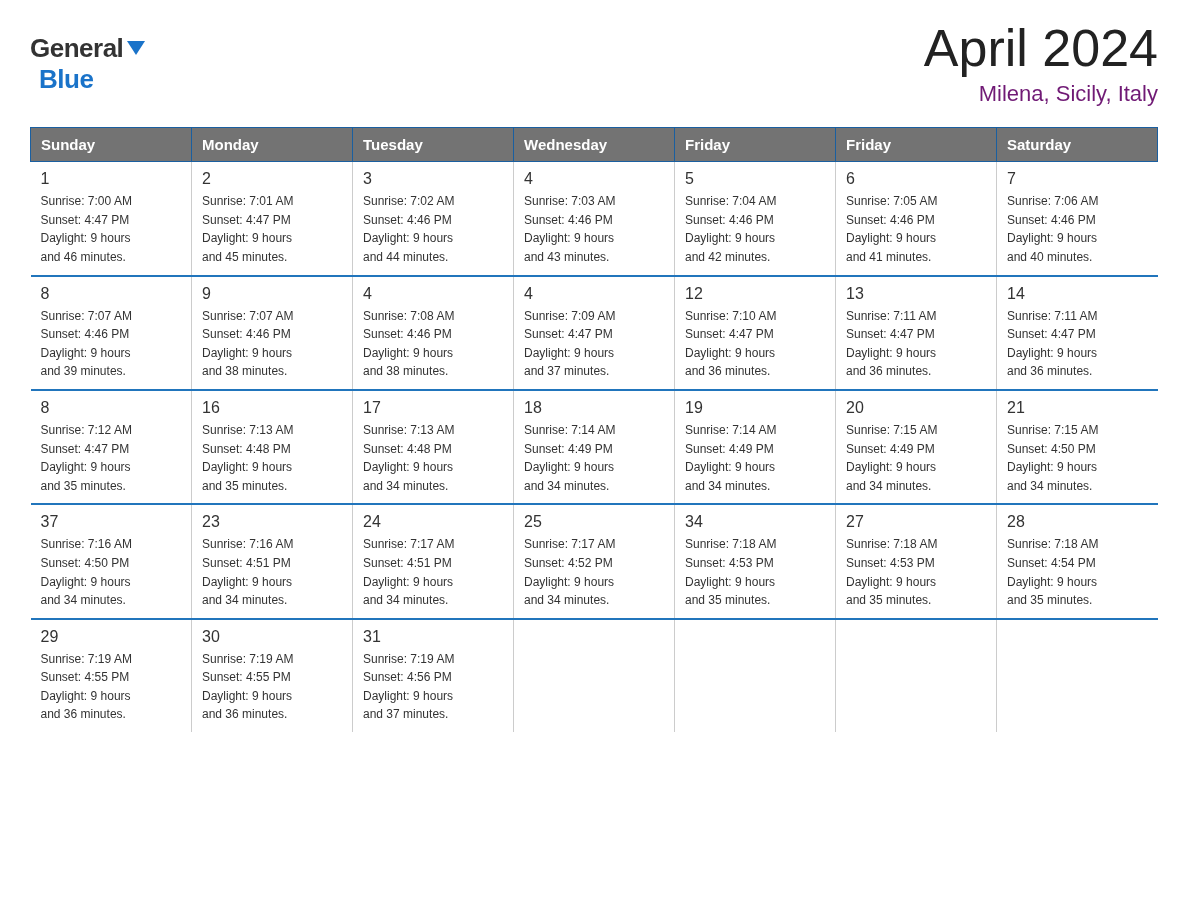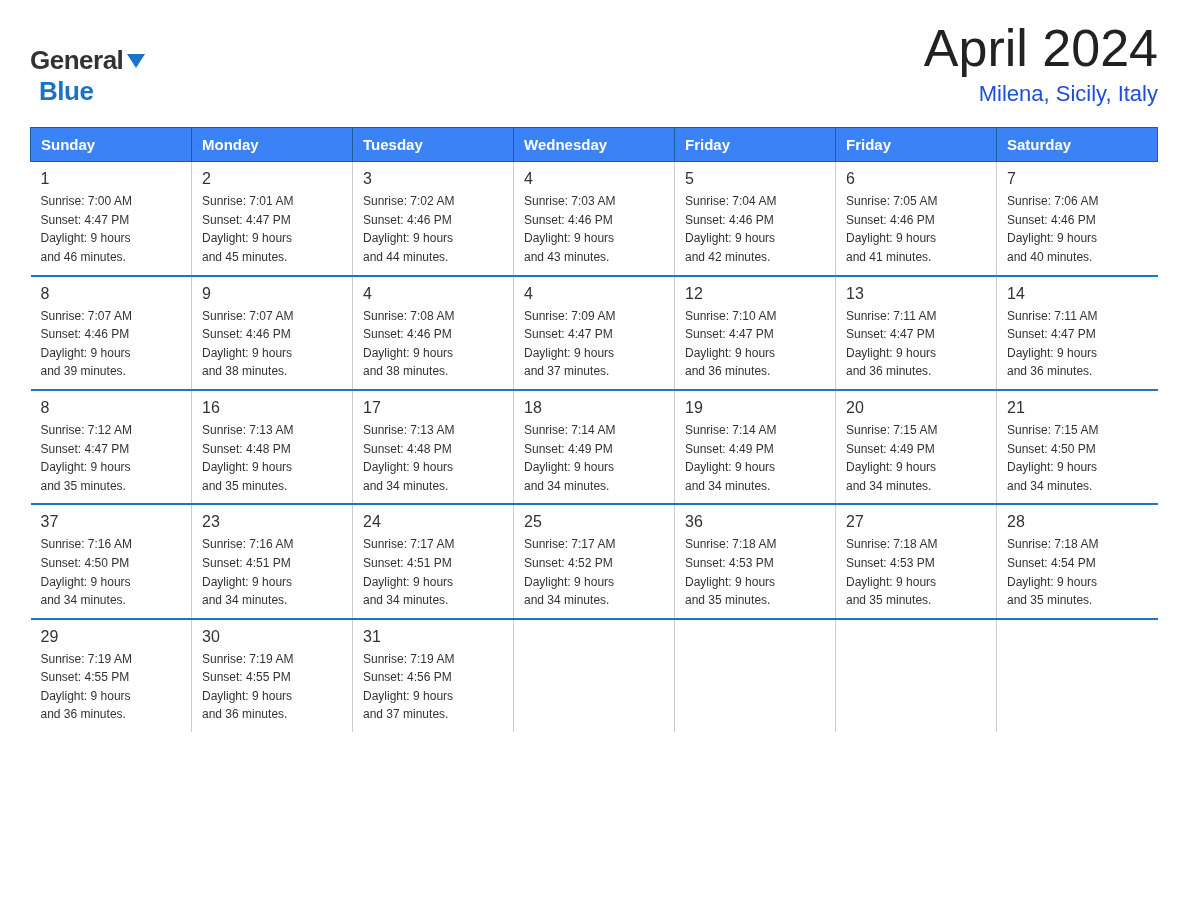--- a/index.html
+++ b/index.html
@@ -6,21 +6,21 @@
     body {
       font-family: Arial, sans-serif;
       background: #fff;
       padding: 20px 30px;
       width: 1188px;
       min-height: 918px;
     }
     .header {
       display: flex;
       justify-content: space-between;
-      align-items: flex-end;
+      align-items: center;
       margin-bottom: 20px;
     }
     .logo {
       display: flex;
       flex-direction: column;
       align-items: flex-start;
     }
     .logo-general {
       font-size: 26px;
       font-weight: bold;
@@ -52,30 +52,30 @@
       text-align: right;
     }
     .month-title {
       font-size: 52px;
       font-weight: 400;
       color: #222;
       line-height: 1.1;
     }
     .location {
       font-size: 22px;
-      color: #1d4ed8;
+      color: #701a75;
       margin-top: 4px;
     }
     table {
       width: 100%;
       border-collapse: collapse;
       table-layout: fixed;
     }
     thead tr {
-      background-color: #3b82f6;
+      background-color: #737373;
     }
     thead th {
       color: #fff;
       font-size: 15px;
       font-weight: 600;
       padding: 8px 10px;
       text-align: left;
       border: 1px solid #1a5fa0;
     }
     tbody tr {
@@ -242,21 +242,21 @@
         </td>
         <td>
           <span class="day-num">24</span>
           <div class="day-info">Sunrise: 7:17 AM<br>Sunset: 4:51 PM<br>Daylight: 9 hours<br>and 34 minutes.</div>
         </td>
         <td>
           <span class="day-num">25</span>
           <div class="day-info">Sunrise: 7:17 AM<br>Sunset: 4:52 PM<br>Daylight: 9 hours<br>and 34 minutes.</div>
         </td>
         <td>
-          <span class="day-num">36</span>
+          <span class="day-num">34</span>
           <div class="day-info">Sunrise: 7:18 AM<br>Sunset: 4:53 PM<br>Daylight: 9 hours<br>and 35 minutes.</div>
         </td>
         <td>
           <span class="day-num">27</span>
           <div class="day-info">Sunrise: 7:18 AM<br>Sunset: 4:53 PM<br>Daylight: 9 hours<br>and 35 minutes.</div>
         </td>
         <td>
           <span class="day-num">28</span>
           <div class="day-info">Sunrise: 7:18 AM<br>Sunset: 4:54 PM<br>Daylight: 9 hours<br>and 35 minutes.</div>
         </td>

